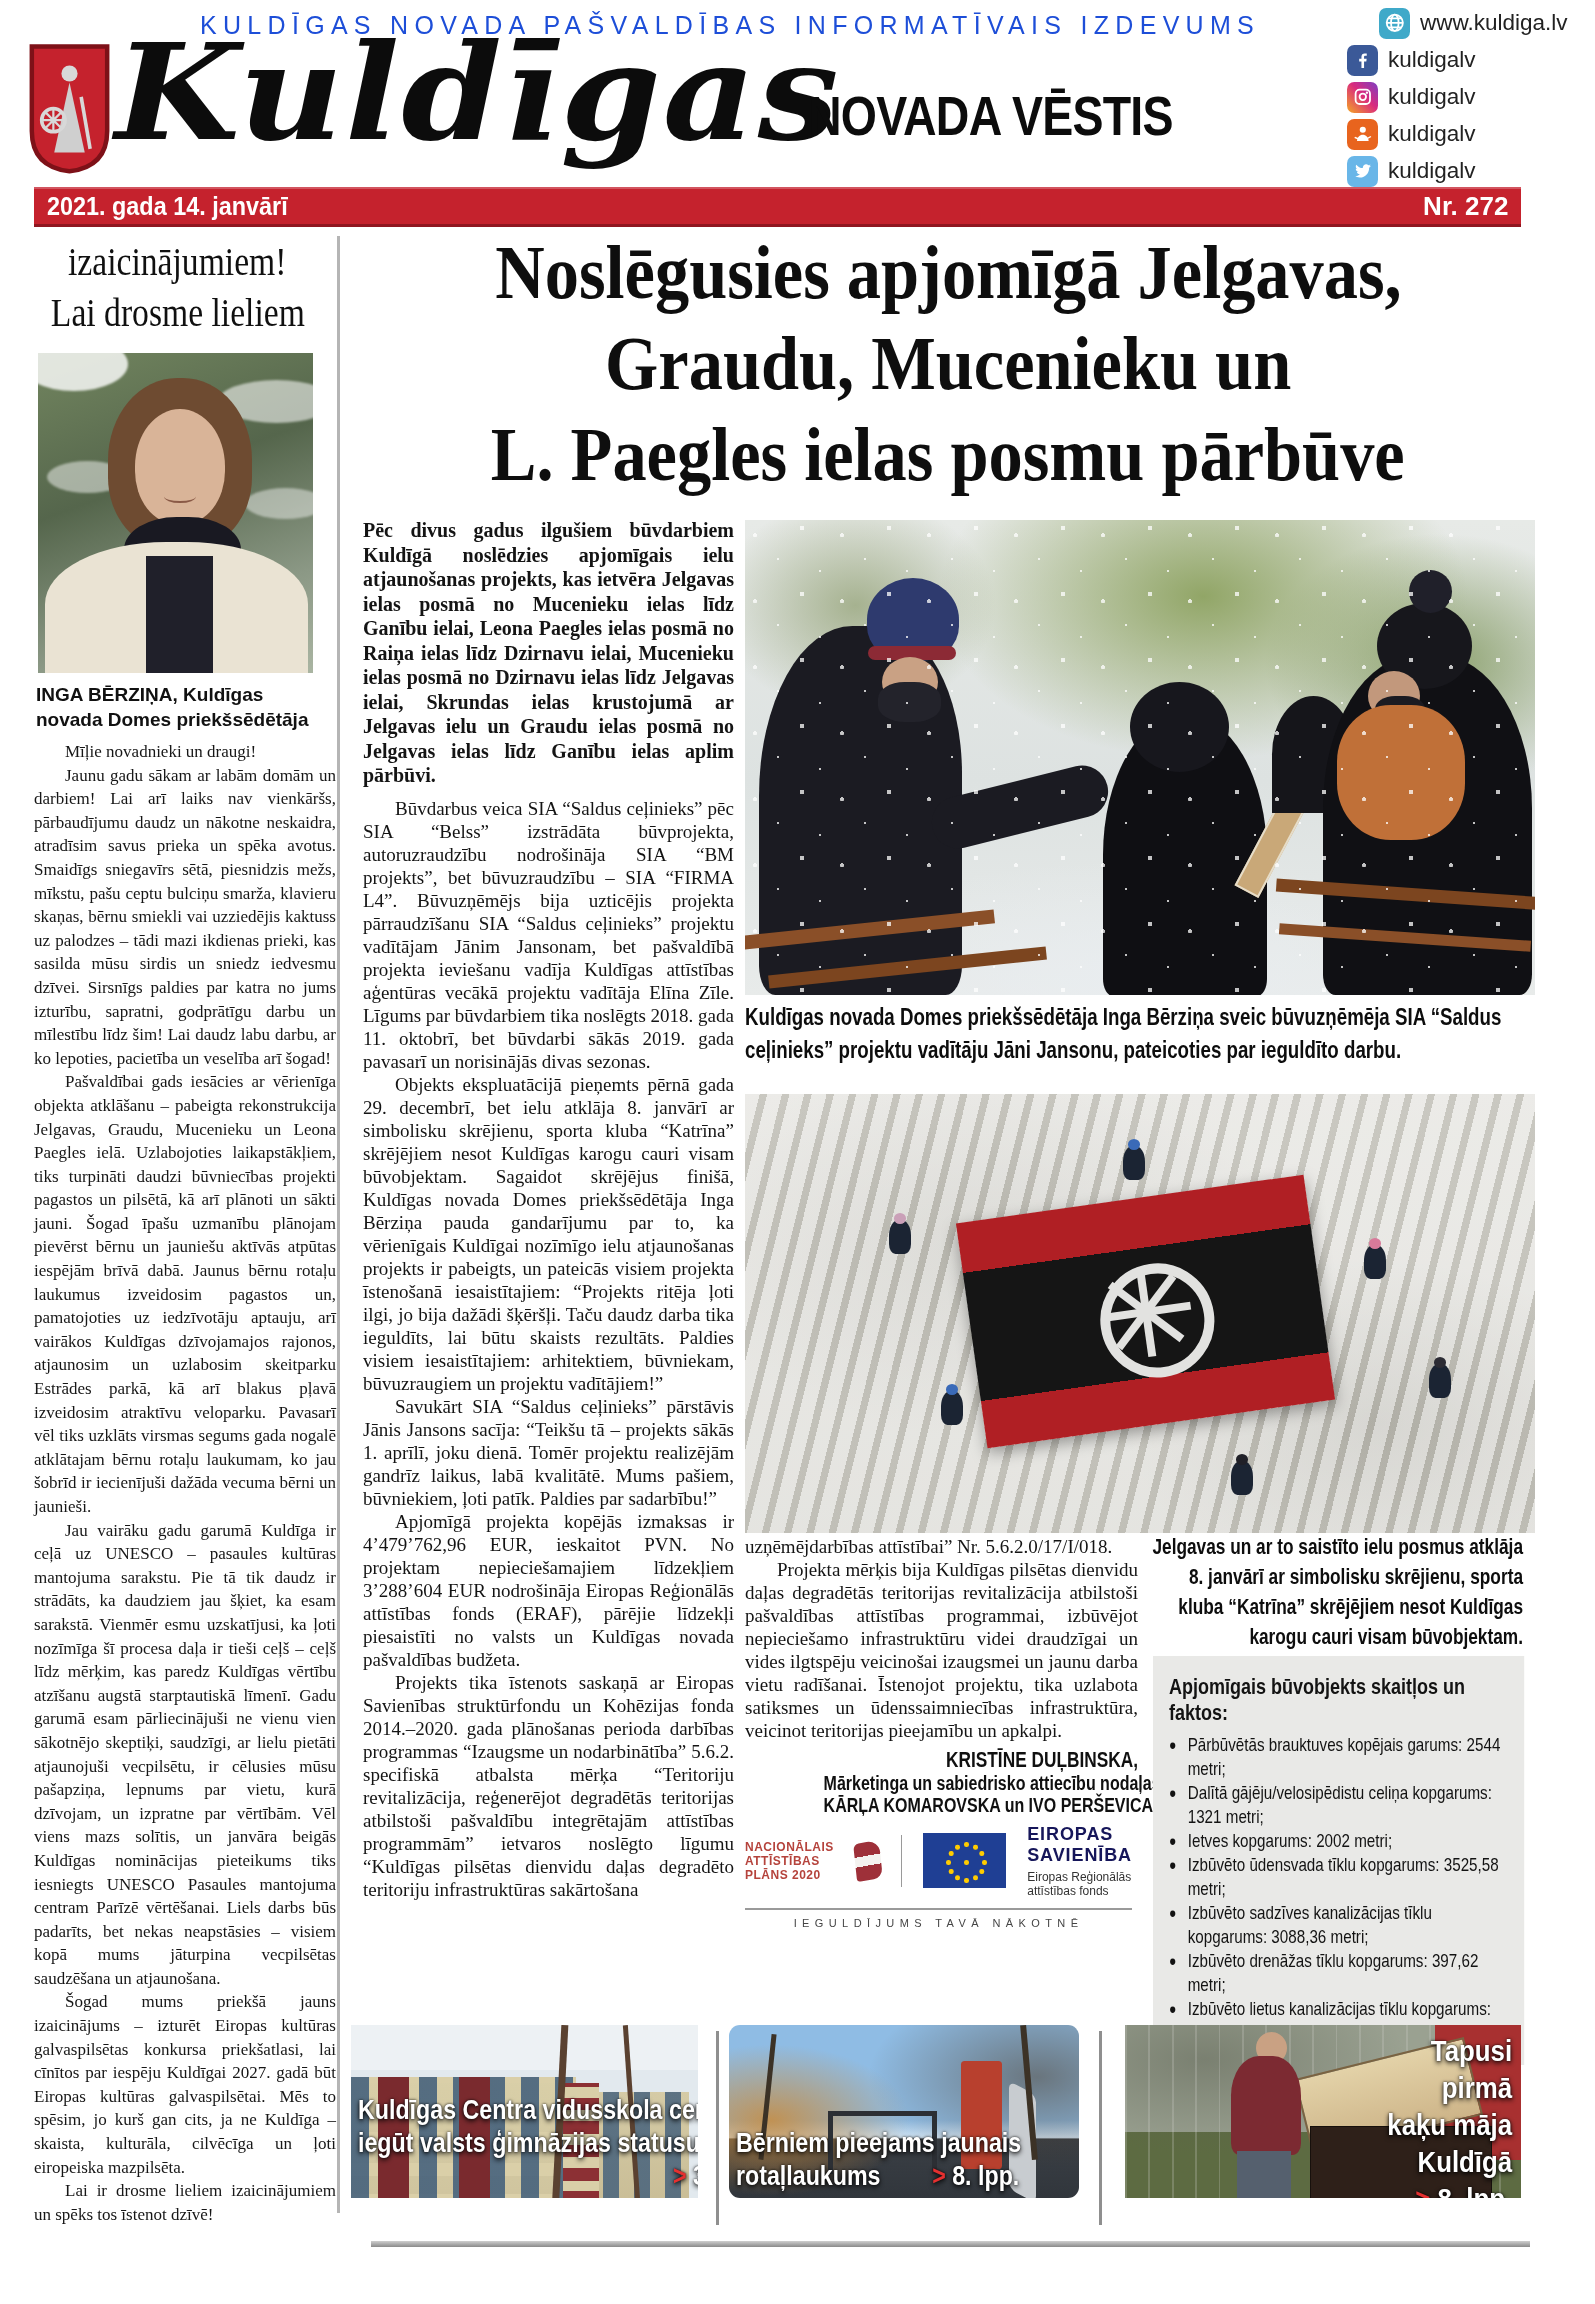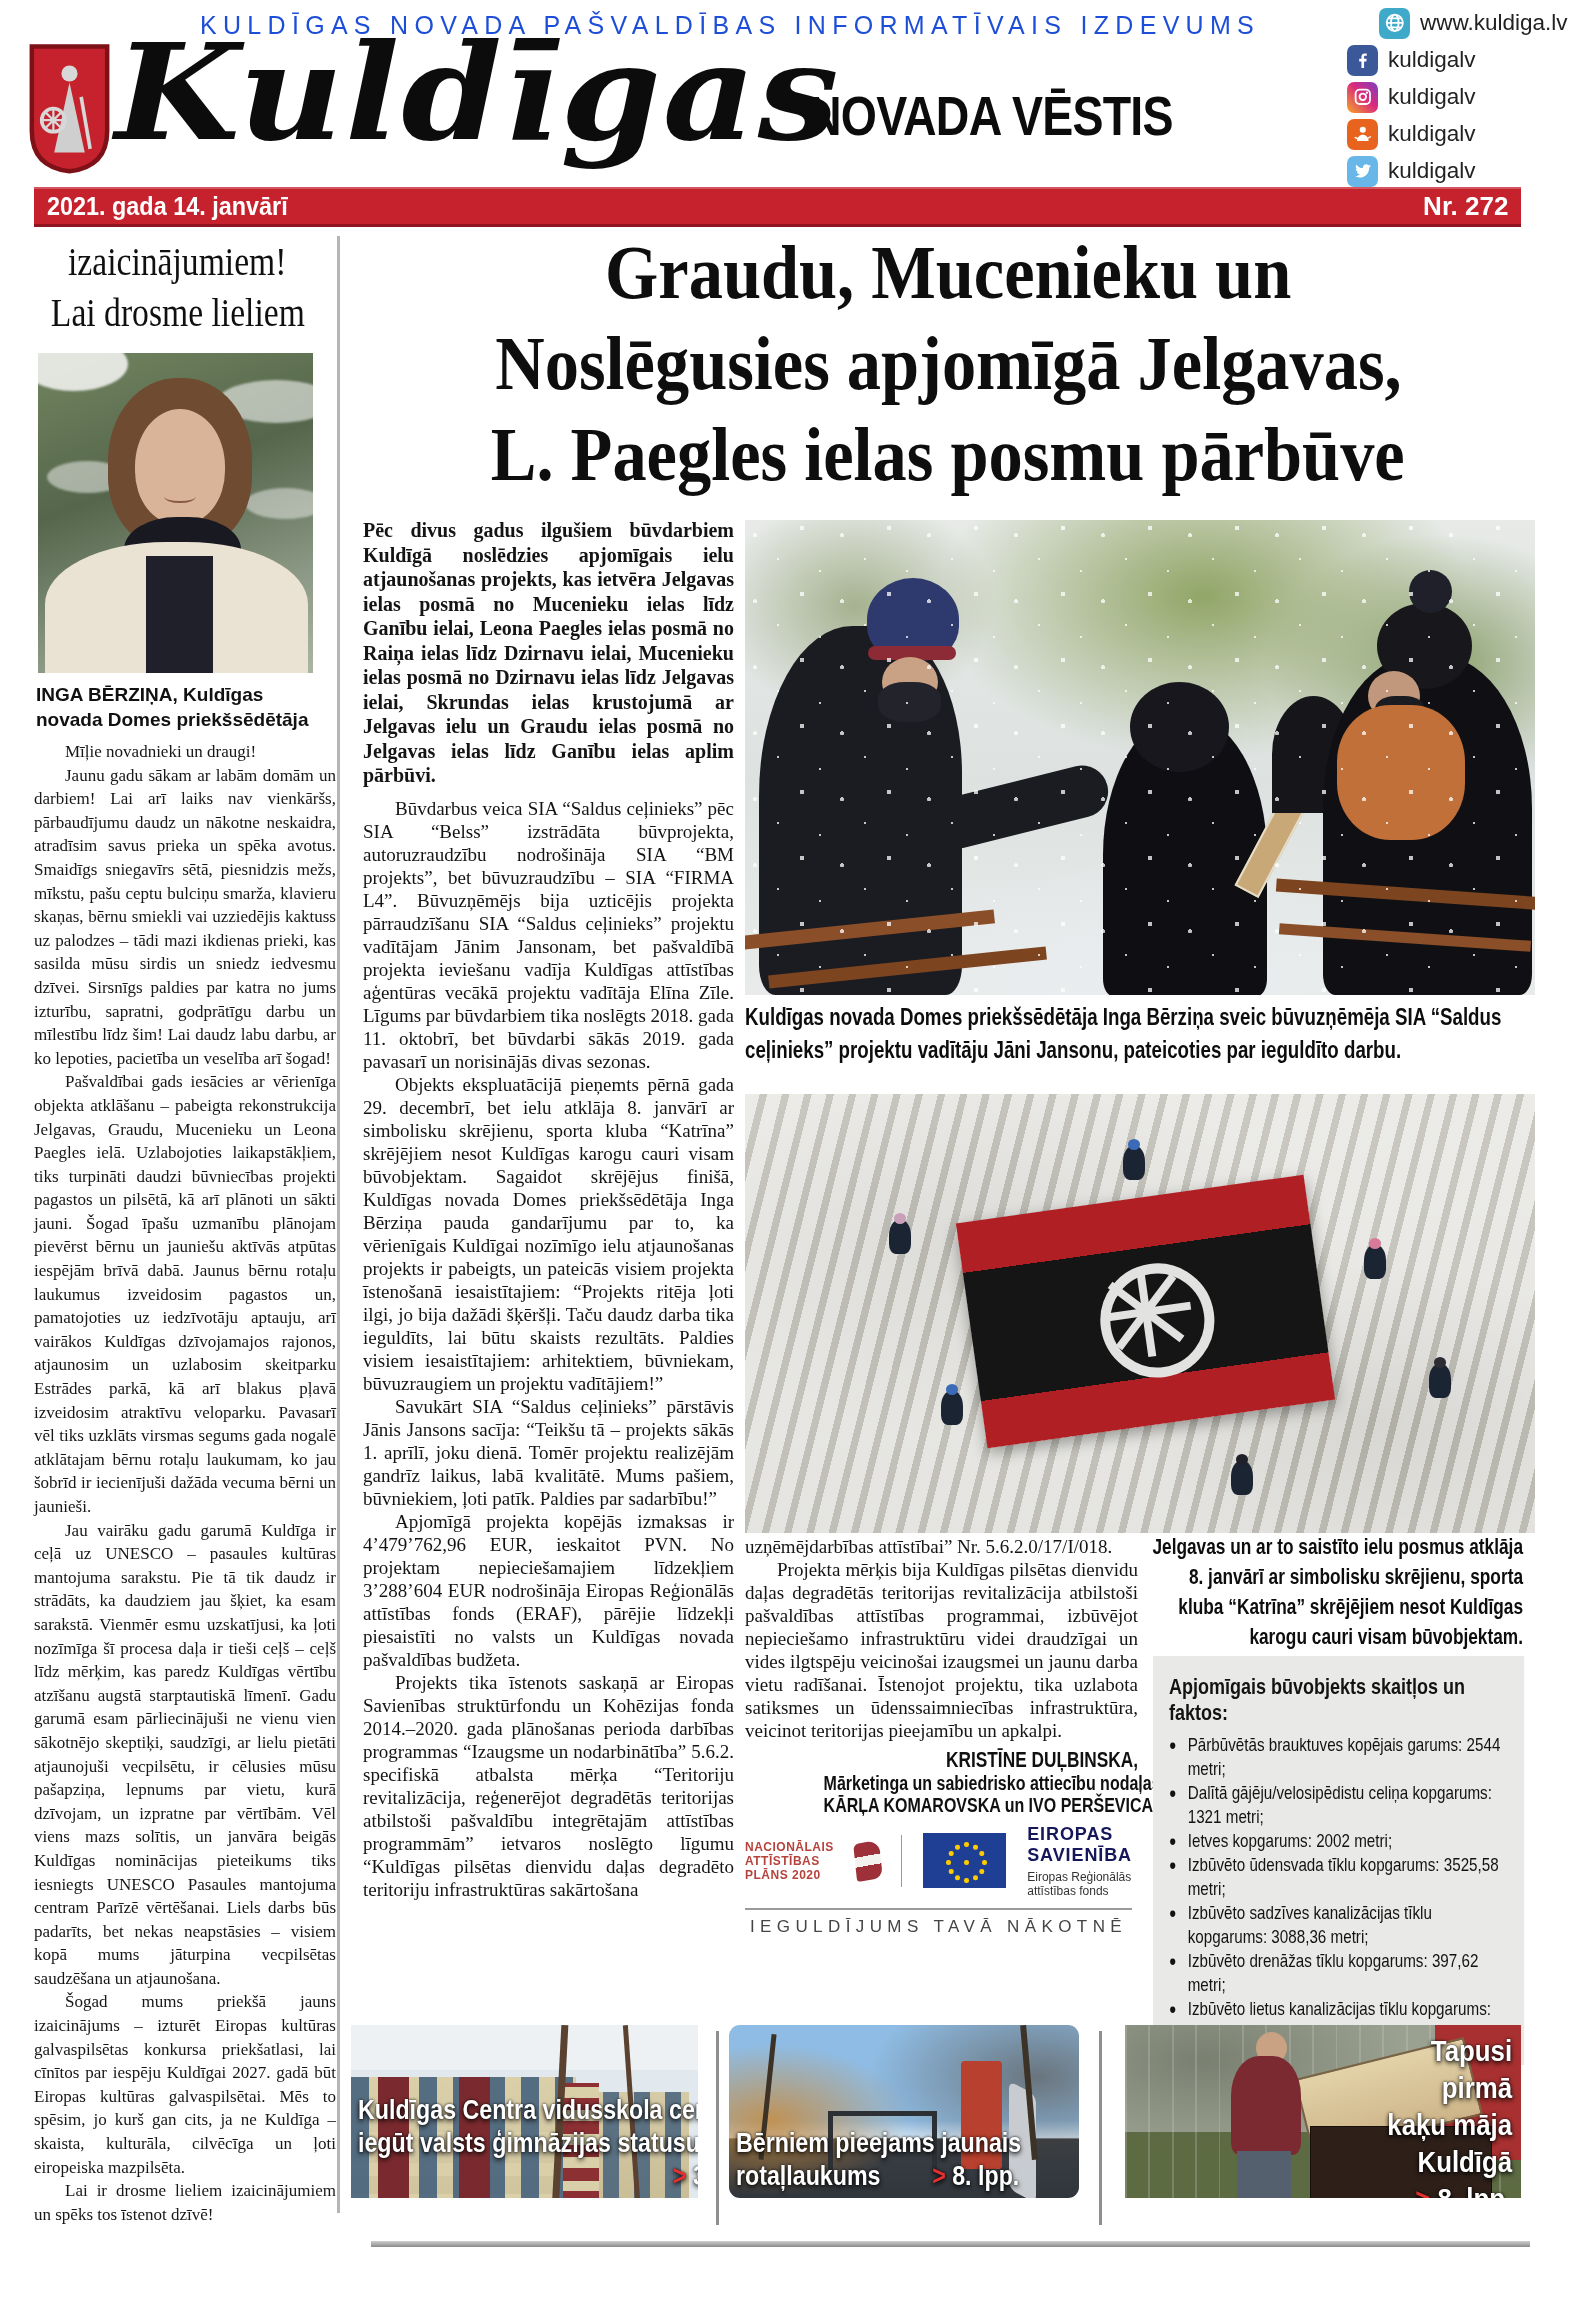--- a/index.html
+++ b/index.html
@@ -115,21 +115,21 @@
   #logo-sep{width:1.8px;height:52px;background:#9a9a9a;}
   #eu-flag{width:83px;height:55px;background:#1f3f94;position:relative;flex:0 0 83px;}
   #eu-flag .stars{position:absolute;left:41px;top:27px;width:4.5px;height:4.5px;border-radius:50%;background:#ffcc00;
      box-shadow:18px 0 #ffcc00,15.3px 9px #ffcc00,9px 15.3px #ffcc00,0 18px #ffcc00,-9px 15.3px #ffcc00,
        -15.3px 9px #ffcc00,-18px 0 #ffcc00,-15.3px -9px #ffcc00,-9px -15.3px #ffcc00,0 -18px #ffcc00,
        9px -15.3px #ffcc00,15.3px -9px #ffcc00;}
   #eu-text .t1{font-size:18px;font-weight:bold;color:#16165a;letter-spacing:0.9px;}
   #eu-text .t2{font-size:12px;line-height:14px;color:#333;margin-top:3.6px;}
   #invest-rule{left:745px;top:1908px;width:387px;height:1.8px;background:#9a9a9a;}
   #invest{left:745px;top:1917px;width:387px;text-align:center;font-family:"Liberation Sans",sans-serif;
-     font-size:17px;letter-spacing:5.4px;color:#454545;}
+     font-size:11px;letter-spacing:5.4px;color:#454545;}
 
   
   #issuebar{left:351px;top:1969px;width:1170px;height:47px;
      background:linear-gradient(to right,#bf1f2d 0%,#c5222d 38%,#d4575c 62%,#ecb9b6 85%,#f8eceb 100%);
      display:flex;align-items:center;}
   #issuebar .t{color:#fff;font-family:"Liberation Sans",sans-serif;font-weight:bold;font-size:36px;
      padding-left:23.4px;letter-spacing:0;transform:scaleX(.95);transform-origin:0 50%;}
 
   
   .bphoto{position:absolute;top:2025px;height:173px;overflow:hidden;}
@@ -273,22 +273,22 @@
   <div class="abs just" id="left-body">
     <p class="par">Mīļie novadnieki un draugi!</p>
     <p class="par">Jaunu gadu sākam ar labām domām un darbiem! Lai arī laiks nav vienkāršs, pārbaudījumu daudz un nākotne neskaidra, atradīsim savus prieka un spēka avotus. Smaidīgs sniegavīrs sētā, piesnidzis mežs, mīkstu, pašu ceptu bulciņu smarža, klavieru skaņas, bērnu smiekli vai uzziedējis kaktuss uz palodzes – tādi mazi ikdienas prieki, kas sasilda mūsu sirdis un sniedz iedvesmu dzīvei. Sirsnīgs paldies par katra no jums izturību, sapratni, godprātīgu darbu un mīlestību līdz šim! Lai daudz labu darbu, ar ko lepoties, pacietība un veselība arī šogad!</p>
     <p class="par">Pašvaldībai gads iesācies ar vērienīga objekta atklāšanu – pabeigta rekonstrukcija Jelgavas, Graudu, Mucenieku un Leona Paegles ielā. Uzlabojoties laikapstākļiem, tiks turpināti daudzi būvniecības projekti pagastos un pilsētā, kā arī plānoti un sākti jauni. Šogad īpašu uzmanību plānojam pievērst bērnu un jauniešu aktīvās atpūtas iespējām brīvā dabā. Jaunus bērnu rotaļu laukumus izveidosim pagastos un, pamatojoties uz iedzīvotāju aptauju, arī vairākos Kuldīgas dzīvojamajos rajonos, atjaunosim un uzlabosim skeitparku Estrādes parkā, kā arī blakus pļavā izveidosim atraktīvu veloparku. Pavasarī vēl tiks uzklāts virsmas segums gada nogalē atklātajam bērnu rotaļu laukumam, ko jau šobrīd ir iecienījuši dažāda vecuma bērni un jaunieši.</p>
     <p class="par">Jau vairāku gadu garumā Kuldīga ir ceļā uz UNESCO – pasaules kultūras mantojuma sarakstu. Pie tā tik daudz ir strādāts, ka daudziem jau šķiet, ka esam sarakstā. Vienmēr esmu uzskatījusi, ka ļoti nozīmīga šī procesa daļa ir tieši ceļš – ceļš līdz mērķim, kas paredz Kuldīgas vērtību atzīšanu augstā starptautiskā līmenī. Gadu garumā esam pārliecinājuši ne vienu vien sākotnējo skeptiķi, saudzīgi, ar lielu pietāti atjaunojuši vecpilsētu, ir cēlusies mūsu pašapziņa, lepnums par vietu, kurā dzīvojam, un izpratne par vērtībām. Vēl viens mazs solītis, un janvāra beigās Kuldīgas nominācijas pieteikums tiks iesniegts UNESCO Pasaules mantojuma centram Parīzē vērtēšanai. Liels darbs būs padarīts, bet nekas neapstāsies – visiem kopā mums jāturpina vecpilsētas saudzēšana un atjaunošana.</p>
     <p class="par">Šogad mums priekšā jauns izaicinājums – izturēt Eiropas kultūras galvaspilsētas konkursa priekšatlasi, lai cīnītos par iespēju Kuldīgai 2027. gadā būt Eiropas kultūras galvaspilsētai. Mēs to spēsim, jo kurš gan cits, ja ne Kuldīga – skaista, kulturāla, cilvēcīga un ļoti eiropeiska mazpilsēta.</p>
     <p class="par">Lai ir drosme lieliem izaicinājumiem un spēks tos īstenot dzīvē!</p>
   </div>
 
   <div class="abs" id="headline">
+    <div><span class="hl">Noslēgusies apjomīgā Jelgavas,</span></div>
     <div><span class="hl">Graudu, Mucenieku un</span></div>
-    <div><span class="hl">Noslēgusies apjomīgā Jelgavas,</span></div>
     <div><span class="hl">L. Paegles ielas posmu pārbūve</span></div>
   </div>
 
   <div class="abs just" id="main-col1">
     <div id="main-intro">Pēc divus gadus ilgušiem būvdarbiem Kuldīgā noslēdzies apjomīgais ielu atjaunošanas projekts, kas ietvēra Jelgavas ielas posmā no Mucenieku ielas līdz Ganību ielai, Leona Paegles ielas posmā no Raiņa ielas līdz Dzirnavu ielai, Mucenieku ielas posmā no Dzirnavu ielas līdz Jelgavas ielai, Skrundas ielas krustojumā ar Jelgavas ielu un Graudu ielas posmā no Jelgavas ielas līdz Ganību ielas aplim pārbūvi.</div>
     <div style="height:9px;"></div>
     <p class="par">Būvdarbus veica SIA “Saldus ceļinieks” pēc SIA “Belss” izstrādāta būvprojekta, autoruzraudzību nodrošināja SIA “BM projekts”, bet būvuzraudzību – SIA “FIRMA L4”. Būvuzņēmējs bija uzticējis projekta pārraudzīšanu SIA “Saldus ceļinieks” projektu vadītājam Jānim Jansonam, bet pašvaldībā projekta ieviešanu vadīja Kuldīgas attīstības aģentūras vecākā projektu vadītāja Elīna Zīle. Līgums par būvdarbiem tika noslēgts 2018. gada 11. oktobrī, bet būvdarbi sākās 2019. gada pavasarī un norisinājās divas sezonas.</p>
     <p class="par">Objekts ekspluatācijā pieņemts pērnā gada 29. decembrī, bet ielu atklāja 8. janvārī ar simbolisku skrējienu, sporta kluba “Katrīna” skrējējiem nesot Kuldīgas karogu cauri visam būvobjektam. Sagaidot skrējējus finišā, Kuldīgas novada Domes priekšsēdētāja Inga Bērziņa pauda gandarījumu par to, ka vērienīgais Kuldīgai nozīmīgo ielu atjaunošanas projekts ir pabeigts, un pateicās visiem projekta īstenošanā iesaistītajiem: “Projekts ritēja ļoti ilgi, jo bija dažādi šķēršļi. Taču daudz darba tika ieguldīts, lai būtu skaists rezultāts. Paldies visiem iesaistītajiem: arhitektiem, būvniekam, būvuzraugiem un projektu vadītājiem!”</p>
     <p class="par">Savukārt SIA “Saldus ceļinieks” pārstāvis Jānis Jansons sacīja: “Teikšu tā – projekts sākās 1. aprīlī, joku dienā. Tomēr projektu realizējām gandrīz laikus, labā kvalitātē. Mums pašiem, būvniekiem, ļoti patīk. Paldies par sadarbību!”</p>
     <p class="par">Apjomīgā projekta kopējās izmaksas ir 4’479’762,96 EUR, ieskaitot PVN. No projektam nepieciešamajiem līdzekļiem 3’288’604 EUR nodrošināja Eiropas Reģionālās attīstības fonds (ERAF), pārējie līdzekļi piesaistīti no valsts un Kuldīgas novada pašvaldības budžeta.</p>

